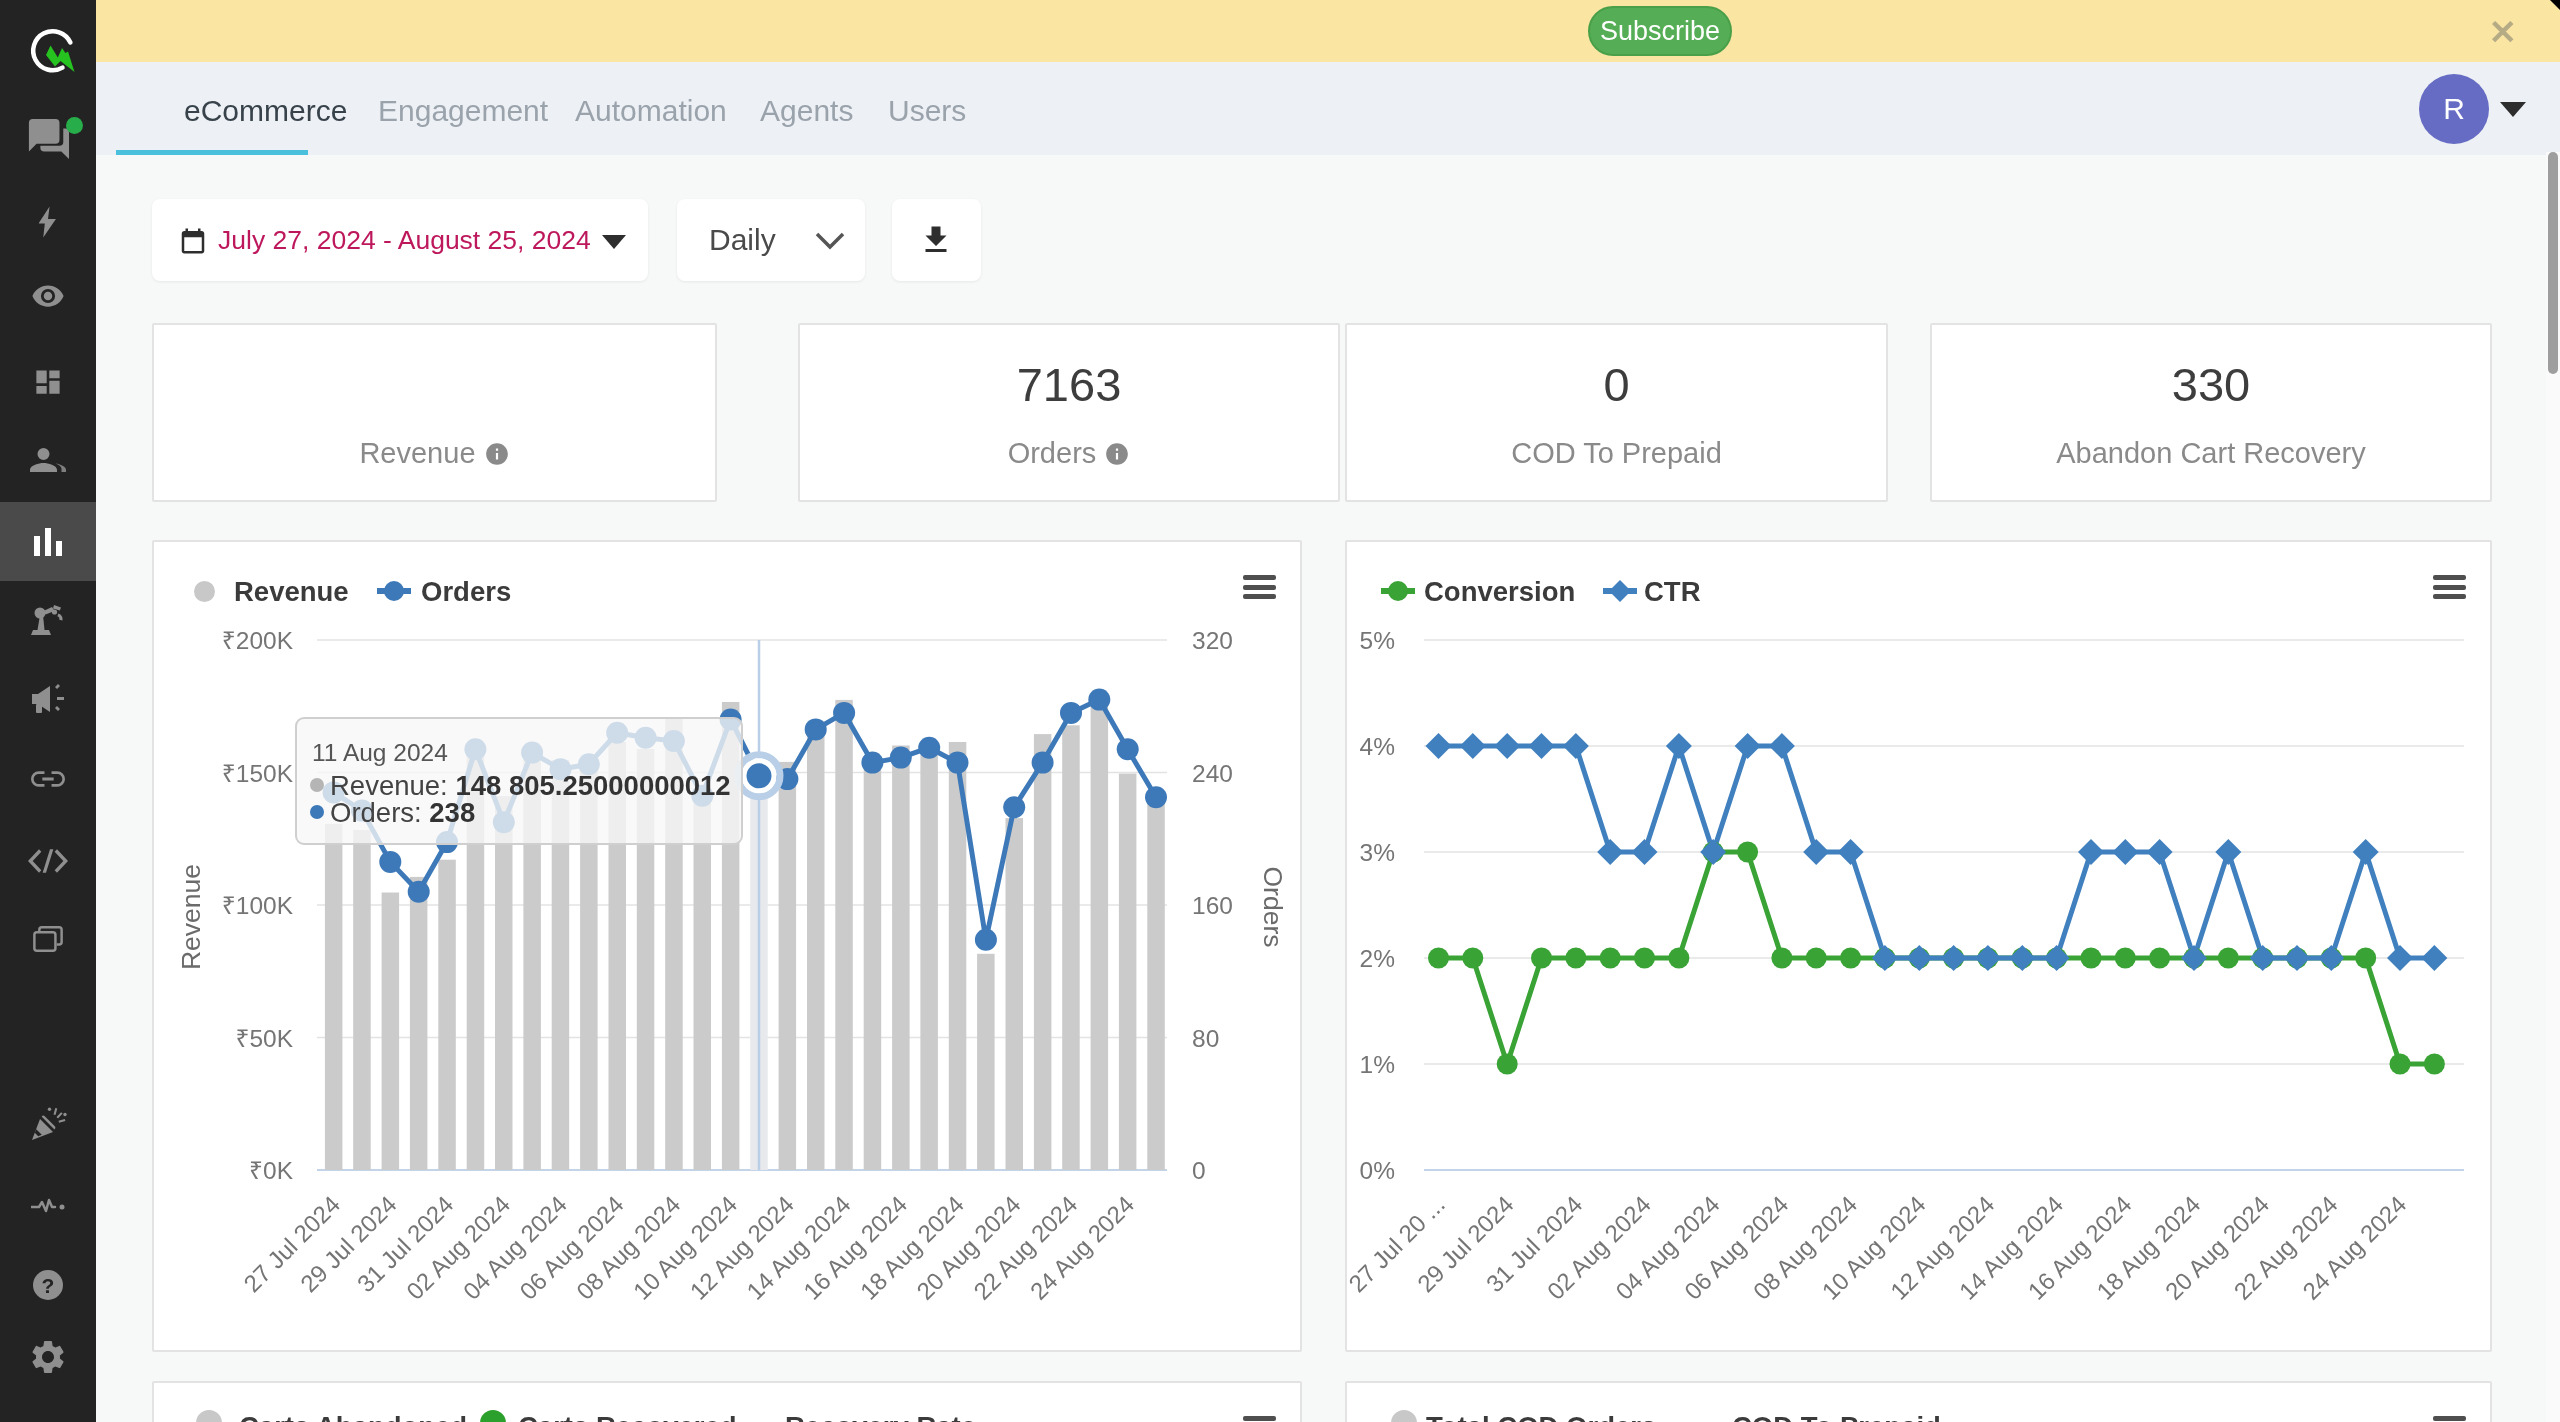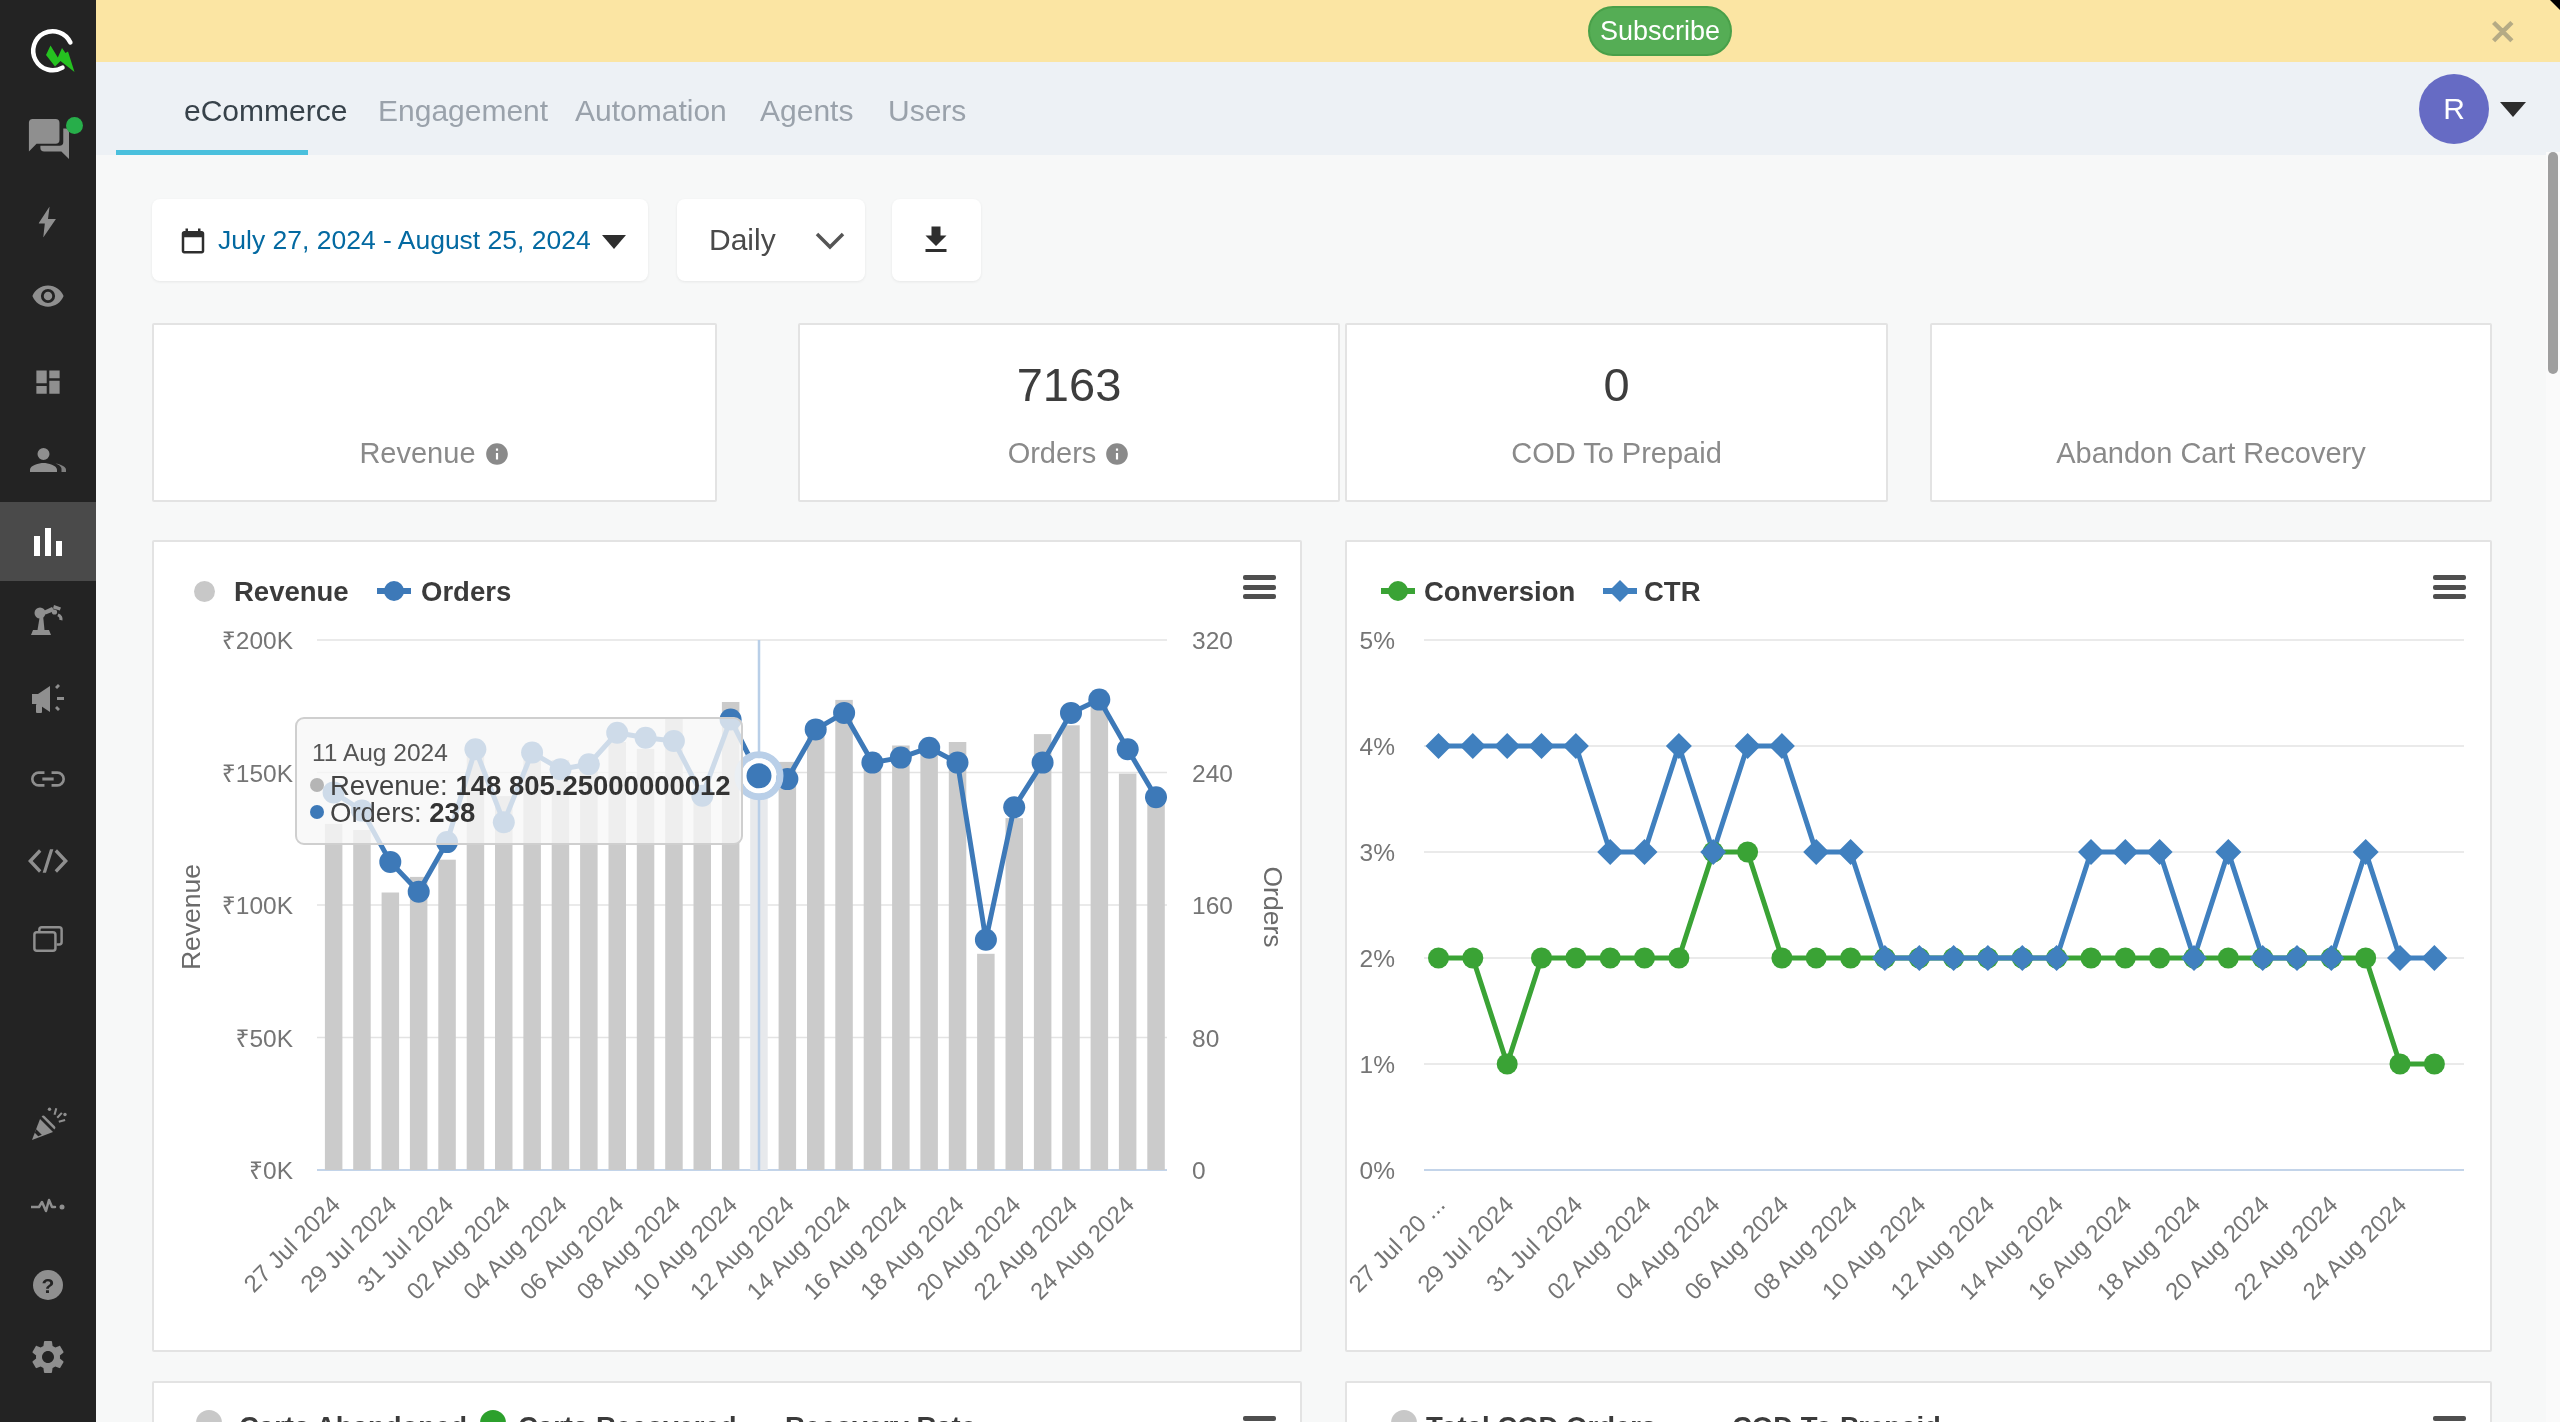--- a/index.html
+++ b/index.html
@@ -43,21 +43,21 @@
     <div id="underline"></div>
     <div id="avatar">R</div>
     <div id="avcaret"></div>
   </div>
   <div id="content">
 
     <div class="ctrl" style="left:56px; top:44px; width:496px; height:82px;">
       <svg width="30" height="32" viewBox="0 0 24 24" style="position:absolute;left:26px;top:26px">
           <path fill="#2e2e2e" d="M19 4h-1V2h-2v2H8V2H6v2H5c-1.1 0-2 .9-2 2v14c0 1.1.9 2 2 2h14c1.1 0 2-.9 2-2V6c0-1.1-.9-2-2-2zm0 16H5V9h14v11z"></path>
         </svg>
-      <div style="position:absolute;left:66px;top:0;line-height:82px;font-size:26.5px;color:#0369a1;white-space:nowrap;">July 27, 2024 - August 25, 2024</div>
+      <div style="position:absolute;left:66px;top:0;line-height:82px;font-size:26.5px;color:#be185d;white-space:nowrap;">July 27, 2024 - August 25, 2024</div>
       <div style="position:absolute;right:22px;top:36px;width:0;height:0;border-left:12px solid transparent;border-right:12px solid transparent;border-top:14px solid #2e2e2e;"></div>
     </div>
     <div class="ctrl" style="left:581px; top:44px; width:188px; height:82px;">
       <div style="position:absolute;left:32px;top:0;line-height:82px;font-size:30px;color:#4a4a4a;">Daily</div>
       <svg width="30" height="18" viewBox="0 0 30 18" style="position:absolute;right:20px;top:33px">
           <path d="M2 2 L15 15 L28 2" stroke="#555" stroke-width="3.5" fill="none"></path>
         </svg>
     </div>
     <div class="ctrl" style="left:796px; top:44px; width:89px; height:82px;">
       <svg width="36" height="38" viewBox="0 0 24 24" style="position:absolute;left:26px;top:22px">
@@ -74,20 +74,21 @@
       <div class="statnum">7163</div>
       <div class="statlab">Orders <svg width="26" height="26" viewBox="0 0 24 24" style="vertical-align:-4px">
             <path fill="#8a8a8a" d="M12 2C6.48 2 2 6.48 2 12s4.48 10 10 10 10-4.48 10-10S17.52 2 12 2zm1 15h-2v-6h2v6zm0-8h-2V7h2v2z"></path>
           </svg></div>
     </div>
     <div class="card" style="left:1249px; top:168px; width:543px; height:179px;">
       <div class="statnum">0</div>
       <div class="statlab">COD To Prepaid</div>
     </div>
     <div class="card" style="left:1834px; top:168px; width:562px; height:179px;">
+      <div class="statnum">330</div>
       <div class="statlab">Abandon Cart Recovery</div>
     </div>
 
     <div class="card" style="left:56px; top:385px; width:1150px; height:812px;">
       <svg width="1150" height="812" viewBox="0 0 1150 812" style="position:absolute;left:0;top:0;font-family:'Liberation Sans',sans-serif">
           <line x1="163" y1="98.0" x2="1013" y2="98.0" stroke="#e3e3e3" stroke-width="1.5"></line>
           <line x1="163" y1="230.5" x2="1013" y2="230.5" stroke="#e3e3e3" stroke-width="1.5"></line>
           <line x1="163" y1="363.0" x2="1013" y2="363.0" stroke="#e3e3e3" stroke-width="1.5"></line>
           <line x1="163" y1="495.5" x2="1013" y2="495.5" stroke="#e3e3e3" stroke-width="1.5"></line>
           <line x1="163" y1="628.0" x2="1013" y2="628.0" stroke="#e3e3e3" stroke-width="1.5"></line>

